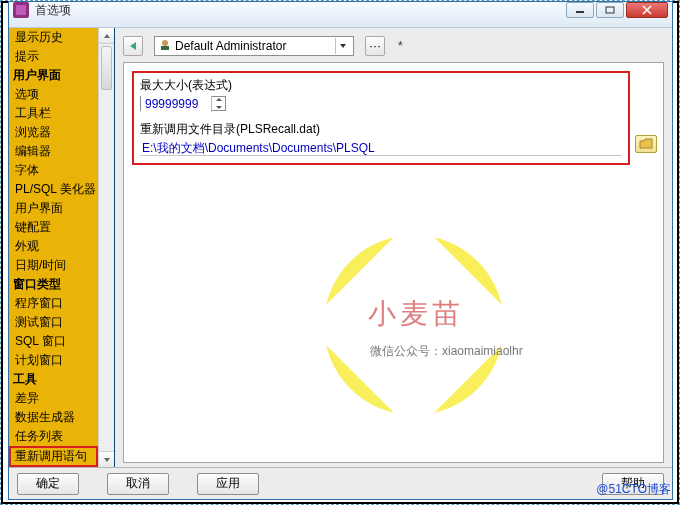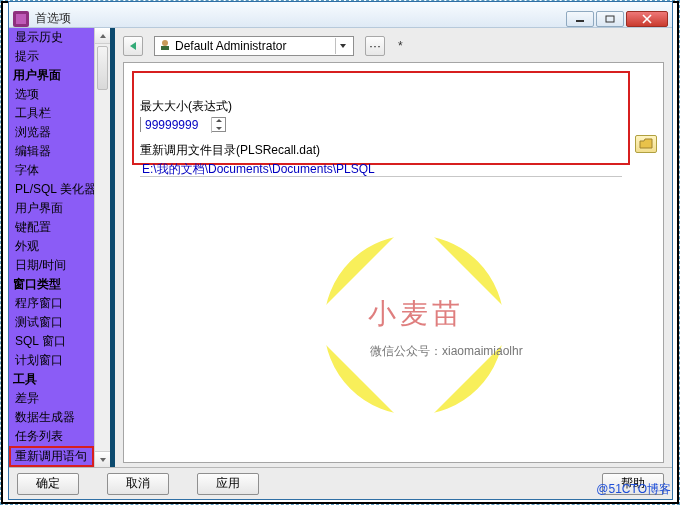--- a/index.html
+++ b/index.html
@@ -1,47 +1,47 @@
 <!DOCTYPE html>
 <html><head>
 <meta charset="utf-8">
 <style>
   * { margin:0; padding:0; box-sizing:border-box; font-family:"Microsoft YaHei","SimSun",Tahoma,sans-serif; font-size:12px; }
   body { background:#fff; }
   .frame { width:680px; height:505px; border:1px dashed #5a9abf; position:relative; overflow:hidden; }
   .window { position:absolute; left:7px; top:0; right:6px; bottom:4px; border:1px solid #2f6fa5; background:#ececec; display:flex; flex-direction:column; box-shadow:0 0 0 1px rgba(0,0,0,.05) inset; }
   
-  .titlebar { height:26px; background:linear-gradient(#f7fbff,#dfeaf5); border-bottom:1px solid #b7c9da; display:flex; align-items:flex-end; padding:0 4px; }
+  .titlebar { height:26px; background:linear-gradient(#f7fbff,#dfeaf5); border-bottom:1px solid #b7c9da; display:flex; align-items:flex-start; padding:0 4px; }
   .appicon { width:16px; height:16px; background:#8f2f7f; border-radius:2px; margin-right:6px; display:flex; align-items:center; justify-content:center; color:#fff; font-size:10px; }
   .title { flex:1; color:#2b2b2b; }
   .winbtns { display:flex; gap:2px; }
   .winbtn { width:28px; height:16px; border:1px solid #8fa9c0; background:linear-gradient(#f4f8fc,#dbe7f3); border-radius:2px; display:flex; align-items:center; justify-content:center; }
   .winbtn.close { width:42px; background:linear-gradient(#e77, #c93b2f); border-color:#9b2e24; color:#fff; }
   .winbtn svg { display:block; }
   
   .body { flex:1; display:flex; overflow:hidden; }
-  .tree { width:106px; border-right:5px solid #0c4a6e; background:#8b5cf6; overflow:hidden; display:flex; flex-direction:column; padding:1px 0; position:relative; }
+  .tree { width:106px; border-right:1px solid #0c4a6e; background:#eab308; overflow:hidden; display:flex; flex-direction:column; padding:1px 0; position:relative; }
   .tree::-webkit-scrollbar { width:16px; }
   .tree .scroll { position:absolute; right:0; top:0; bottom:0; width:16px; background:#efefef; border-left:1px solid #cfcfcf; display:flex; flex-direction:column; justify-content:space-between; }
   .tree .scroll .arr { height:16px; display:flex; align-items:center; justify-content:center; background:linear-gradient(#fff,#e8e8e8); border-bottom:1px solid #cfcfcf; }
   .tree .scroll .arr:last-child { border-top:1px solid #cfcfcf; border-bottom:none; }
   .tree .scroll .thumb { flex:0 0 44px; margin:2px; background:linear-gradient(#f4f4f4,#d9d9d9); border:1px solid #bcbcbc; border-radius:2px; }
   .tree .inner { position:absolute; left:0; right:16px; top:0; bottom:0; overflow:hidden; }
   .node { padding:1px 6px; color:#000; white-space:nowrap; }
   .cat { padding:1px 4px; font-weight:bold; color:#000; }
   .node.highlight-box { border:2px solid #d71f1f; padding:0 4px; margin:0; }
   
   .right { flex:1; background:#ececec; padding:6px 8px 0 8px; display:flex; flex-direction:column; }
   .toolbar { height:24px; display:flex; align-items:center; gap:11px; margin-bottom:4px; }
   .tbtn { width:20px; height:20px; border:1px solid #a8a8a8; background:linear-gradient(#fdfdfd,#e7e7e7); display:flex; align-items:center; justify-content:center; border-radius:2px; }
   .combo { flex:0 0 200px; height:20px; border:1px solid #8f8f8f; background:#fff; display:flex; align-items:center; padding:0 4px; gap:4px; }
   .combo .dd { width:14px; height:16px; border-left:1px solid #c0c0c0; display:flex; align-items:center; justify-content:center; margin-left:auto; }
   .content { flex:1; border:1px solid #a5a5a5; background:#fff; margin-bottom:4px; position:relative; overflow:hidden; }
   .redbox { position:absolute; left:8px; top:8px; width:498px; height:94px; border:2px solid #d71f1f; padding:4px 6px; }
-  .lbl { color:#000; margin-bottom:2px;margin-top:21px; }
+  .lbl { color:#000; margin-bottom:2px; }
   .numinput { display:inline-flex; align-items:center; border:1px solid #8c8c8c; height:15px; background:#fff; }
   .numinput input { border:none; width:70px; padding:0 4px; height:16px; font-size:12px; color:#0000c0; outline:none; }
   .numinput .spin { width:14px; height:16px; border-left:1px solid #bcbcbc; display:flex; flex-direction:column; }
   .numinput .spin div { flex:1; display:flex; align-items:center; justify-content:center; }
   .lbl2 { margin-top:10px; }
   .pathrow { display:flex; align-items:flex-end; gap:4px; }
   .pathdisplay { flex:1; height:16px; border-bottom:1px solid #c7c7c7; color:#0000c0; padding:0 2px; }
   .browsebtn { width:22px; height:18px; border:1px solid #b0a040; background:linear-gradient(#fff4c0,#f2de8e); border-radius:2px; position:absolute; right:6px; top:72px; display:flex; align-items:center; justify-content:center; }
   
   .wm-circle { position:absolute; left:200px; top:172px; width:190px; height:190px; pointer-events:none; }

